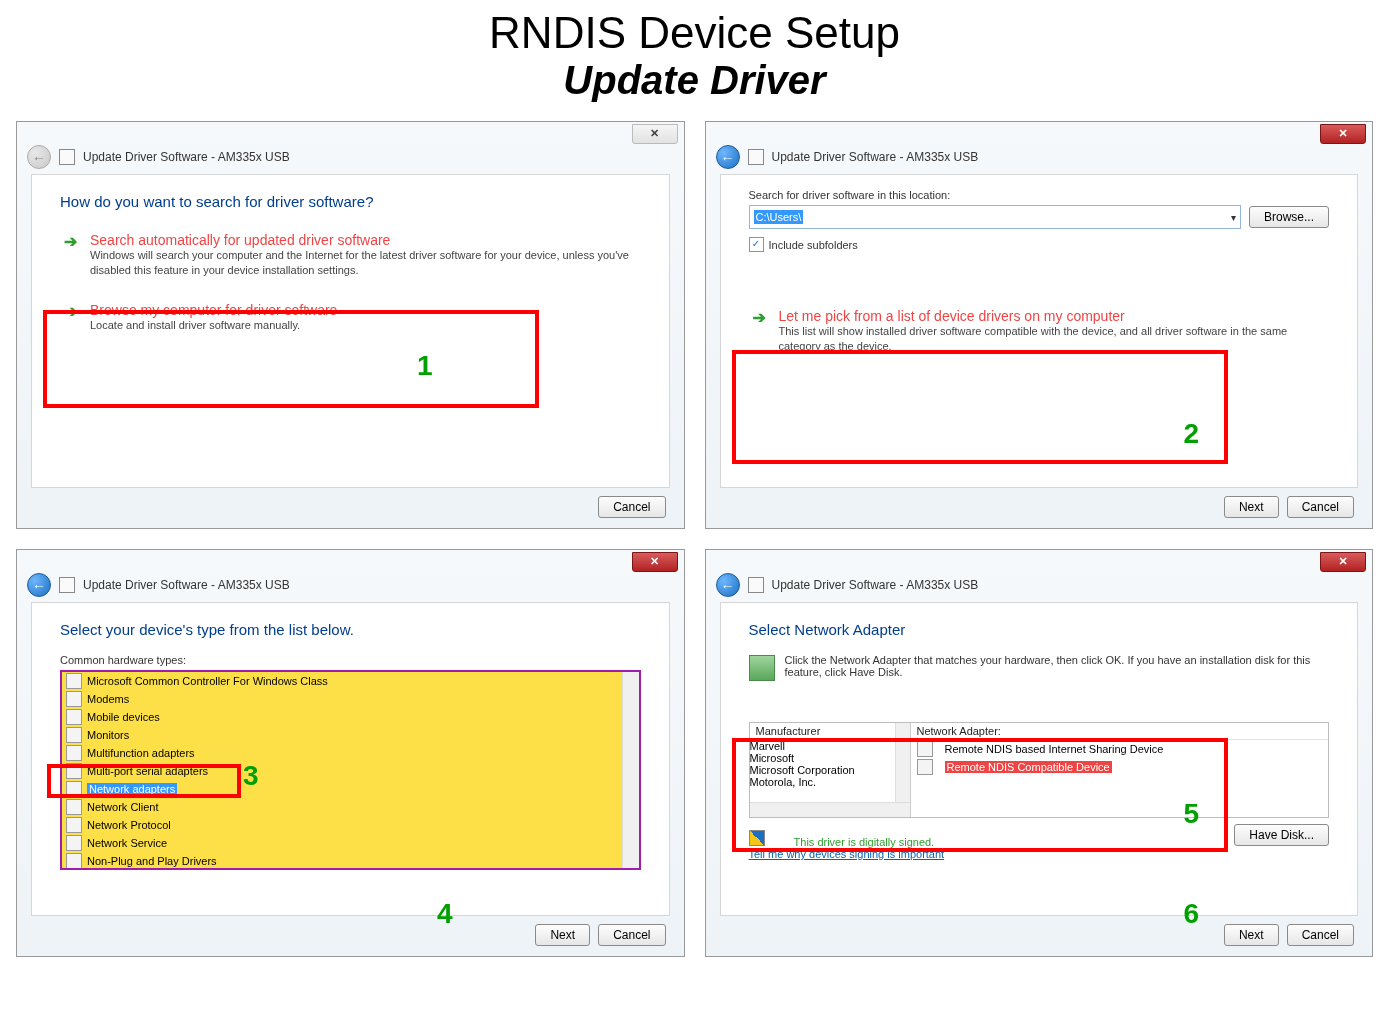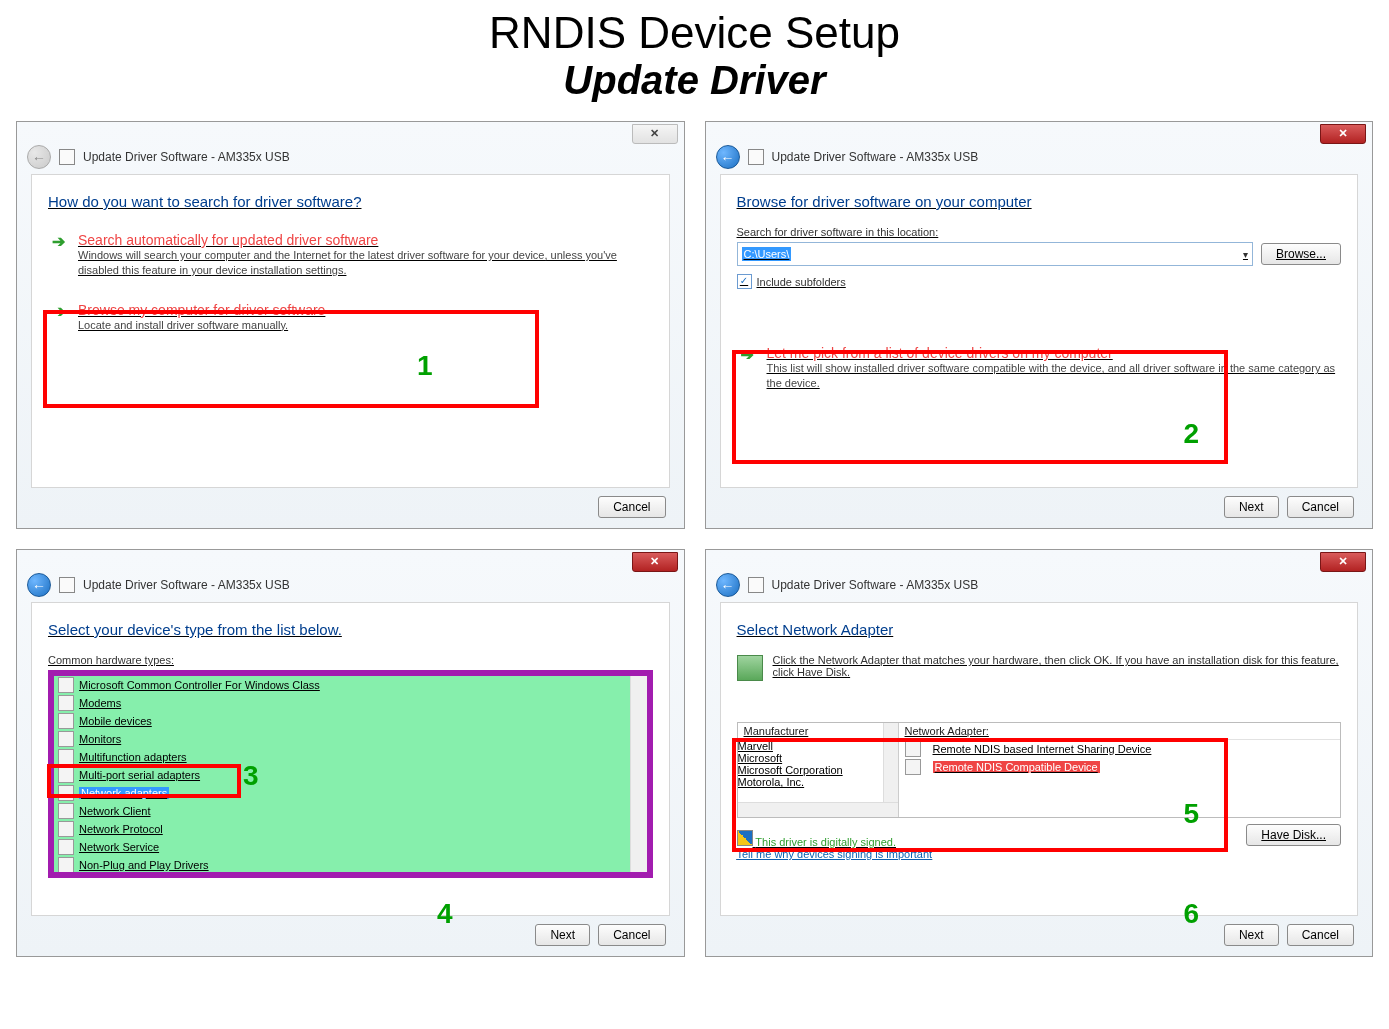--- a/index.html
+++ b/index.html
@@ -102,24 +102,23 @@
   }
   
   .wiz {
     position: absolute;
     top: 52px;
     left: 14px;
     right: 14px;
     bottom: 40px;
     background: #fff;
     border: 1px solid #d6d6d6;
-    padding: 14px 16px;
+    padding: 14px 28px;
     box-sizing: border-box;
     overflow: hidden;
-    text-decoration: underline;
   }
   .wiz h3 {
     color: #003e8e;
     font-weight: 400;
     font-size: 15px;
     margin: 4px 0 16px 0;
   }
   .option {
     padding: 6px 4px 10px 30px;
     position: relative;
@@ -195,26 +194,26 @@
     height: 13px;
     border: 1px solid #6b9bd1;
     background: #fff;
     font-size: 10px;
     color: #1b6fc2;
     text-align: center;
     line-height: 11px;
   }
   
   .listbox {
-    border: 6px solid #a21caf;
+    border: 2px solid #a21caf;
     height: 196px;
     overflow: hidden;
     position: relative;
     font-size: 11px;
-    background: #86efac;
+    background: #fde047;
   }
   .listbox .scroll-track {
     position: absolute;
     right: 0;
     top: 0;
     bottom: 0;
     width: 16px;
     background: #f0f0f0;
     border-left: 1px solid #ddd;
   }
@@ -287,20 +286,21 @@
     background: #ef4444;
     color: #fff;
     padding: 0 2px;
   }
   .signed-row {
     margin-top: 6px;
     font-size: 11px;
   }
   .signed-row .g {
     color: #2e9e2e;
+    margin-left: 26px;
   }
   .signed-row .link {
     color: #0a5fb0;
     text-decoration: underline;
   }
   .shield {
     width: 14px;
     height: 14px;
     background: linear-gradient(45deg, #f5c518 50%, #1b6fc2 50%);
     display: inline-block;
@@ -373,21 +373,20 @@
     </div>
 
     <div class="shot">
       <div class="win-x">✕</div>
       <div class="bar">
         <span class="back-circle">←</span>
         <span class="chip-icon"></span>
         <span>Update Driver Software - AM335x USB</span>
       </div>
       <div class="wiz">
-        <h3>Browse for driver software on your computer</h3>
         <div class="small-label">Search for driver software in this location:</div>
         <div class="path-row">
           <div class="path-select">
             <span class="sel-text">C:\Users\</span>
             <span class="caret">▾</span>
           </div>
           <button class="btn">Browse...</button>
         </div>
         <div class="cb-row">
           <span class="cb">✓</span>

